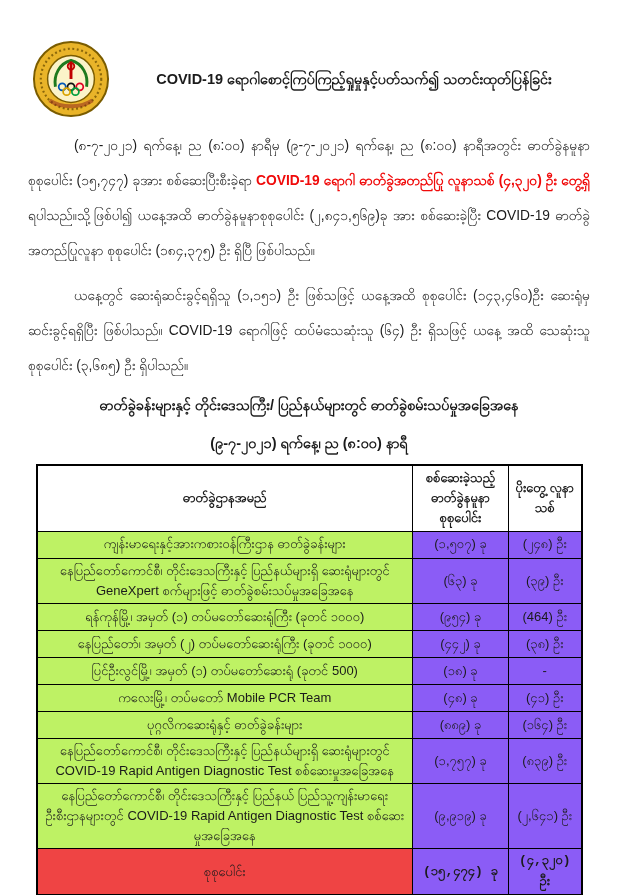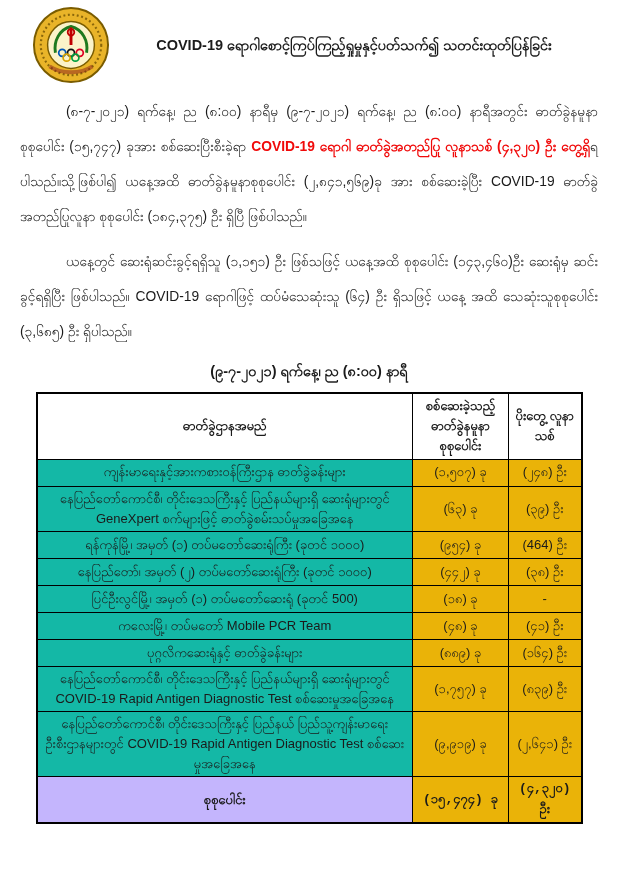--- a/index.html
+++ b/index.html
@@ -1,39 +1,39 @@
 <!DOCTYPE html>
 <html><head>
 <meta charset="utf-8">
 <style>
   * { box-sizing: border-box; }
   html,body { margin:0; padding:0; background:#ffffff; }
   body { width:618px; height:895px; font-family:"Liberation Sans", sans-serif; color:#1b1b1b; }
   .page { position:relative; width:618px; height:895px; background:#fff; overflow:hidden; }
 
-  .doc-header { display:flex; align-items:center; padding:6px 26px 0 32px; }
+  .doc-header { display:flex; align-items:center; padding:6px 26px 0 32px;margin-top:34px; }
   .logo-wrap { width:78px; height:78px; flex:0 0 auto; }
   .titles { flex:1; text-align:center; font-weight:bold; font-size:14.5px; line-height:34px; padding-left:6px; }
 
-  .body-text { padding:0 20px; }
+  .body-text { padding:0 28px; }
   .body-text p { text-align:justify; font-size:13.8px; line-height:35px; margin:10px 0 0 0; text-indent:46px; }
   .red { color:#f00a0a; font-weight:bold; }
 
   .table-title { text-align:center; font-weight:bold; font-size:14.5px; line-height:32px; margin-top:6px; }
 
   table { width:545px; margin:5px auto 0 auto; border-collapse:collapse; border:2px solid #000; table-layout:fixed; }
   th, td { border:1.4px solid #000; padding:2px 5px; text-align:center; vertical-align:middle; font-size:13px; line-height:1.55; }
   th { font-weight:bold; height:66px; background:#fff; }
   col.c-name { width:376px; }
   col.c-samples { width:96px; }
   col.c-pos { width:73px; }
-  td.name { background:#14b8a6; }
-  td.num { background:#eab308; }
+  td.name { background:#bef264; }
+  td.num { background:#8b5cf6; }
   tr.compact td { height:27px; }
-  tr.total td.label { background:#c4b5fd; font-weight:bold; }
+  tr.total td.label { background:#ef4444; font-weight:normal; }
   tr.total td.num { font-weight:bold;font-family:Liberation Mono, monospace; }
 </style>
 </head>
 <body>
 
 <div class="page">
 
   <div class="doc-header">
     <div class="logo-wrap">
       <svg viewBox="0 0 80 80" width="78" height="78">
@@ -56,20 +56,21 @@
     <div class="titles">
       <div>COVID-19 ရောဂါစောင့်ကြပ်ကြည့်ရှုမှုနှင့်ပတ်သက်၍ သတင်းထုတ်ပြန်ခြင်း</div>
     </div>
   </div>
 
   <div class="body-text">
     <p><span>(၈-၇-၂၀၂၁) ရက်နေ့၊ ည (၈:၀၀) နာရီမှ (၉-၇-၂၀၂၁) ရက်နေ့၊ ည (၈:၀၀) နာရီအတွင်း ဓာတ်ခွဲနမူနာစုစုပေါင်း (၁၅,၇၄၇) ခုအား စစ်ဆေးပြီးစီးခဲ့ရာ </span><span class="red">COVID-19 ရောဂါ ဓာတ်ခွဲအတည်ပြု လူနာသစ် (၄,၃၂၀) ဦး တွေ့ရှိ</span><span>ရပါသည်။သို့ဖြစ်ပါ၍ ယနေ့အထိ ဓာတ်ခွဲနမူနာစုစုပေါင်း (၂,၈၄၁,၅၆၉)ခု အား စစ်ဆေးခဲ့ပြီး COVID-19 ဓာတ်ခွဲအတည်ပြုလူနာ စုစုပေါင်း (၁၈၄,၃၇၅) ဦး ရှိပြီ ဖြစ်ပါသည်။</span></p>
     <p>ယနေ့တွင် ဆေးရုံဆင်းခွင့်ရရှိသူ (၁,၁၅၁) ဦး ဖြစ်သဖြင့် ယနေ့အထိ စုစုပေါင်း (၁၄၃,၄၆၀)ဦး ဆေးရုံမှ ဆင်းခွင့်ရရှိပြီး ဖြစ်ပါသည်။ COVID-19 ရောဂါဖြင့် ထပ်မံသေဆုံးသူ (၆၄) ဦး ရှိသဖြင့် ယနေ့ အထိ သေဆုံးသူစုစုပေါင်း (၃,၆၈၅) ဦး ရှိပါသည်။</p>
   </div>
 
+  <div class="table-title">ဓာတ်ခွဲခန်းများနှင့် တိုင်းဒေသကြီး/ ပြည်နယ်များတွင် ဓာတ်ခွဲစမ်းသပ်မှုအခြေအနေ</div>
   <div class="table-title">(၉-၇-၂၀၂၁) ရက်နေ့၊ ည (၈:၀၀) နာရီ</div>
 
   <table>
     <colgroup>
         <col class="c-name">
         <col class="c-samples">
         <col class="c-pos">
       </colgroup>
     <thead>
       <tr>

